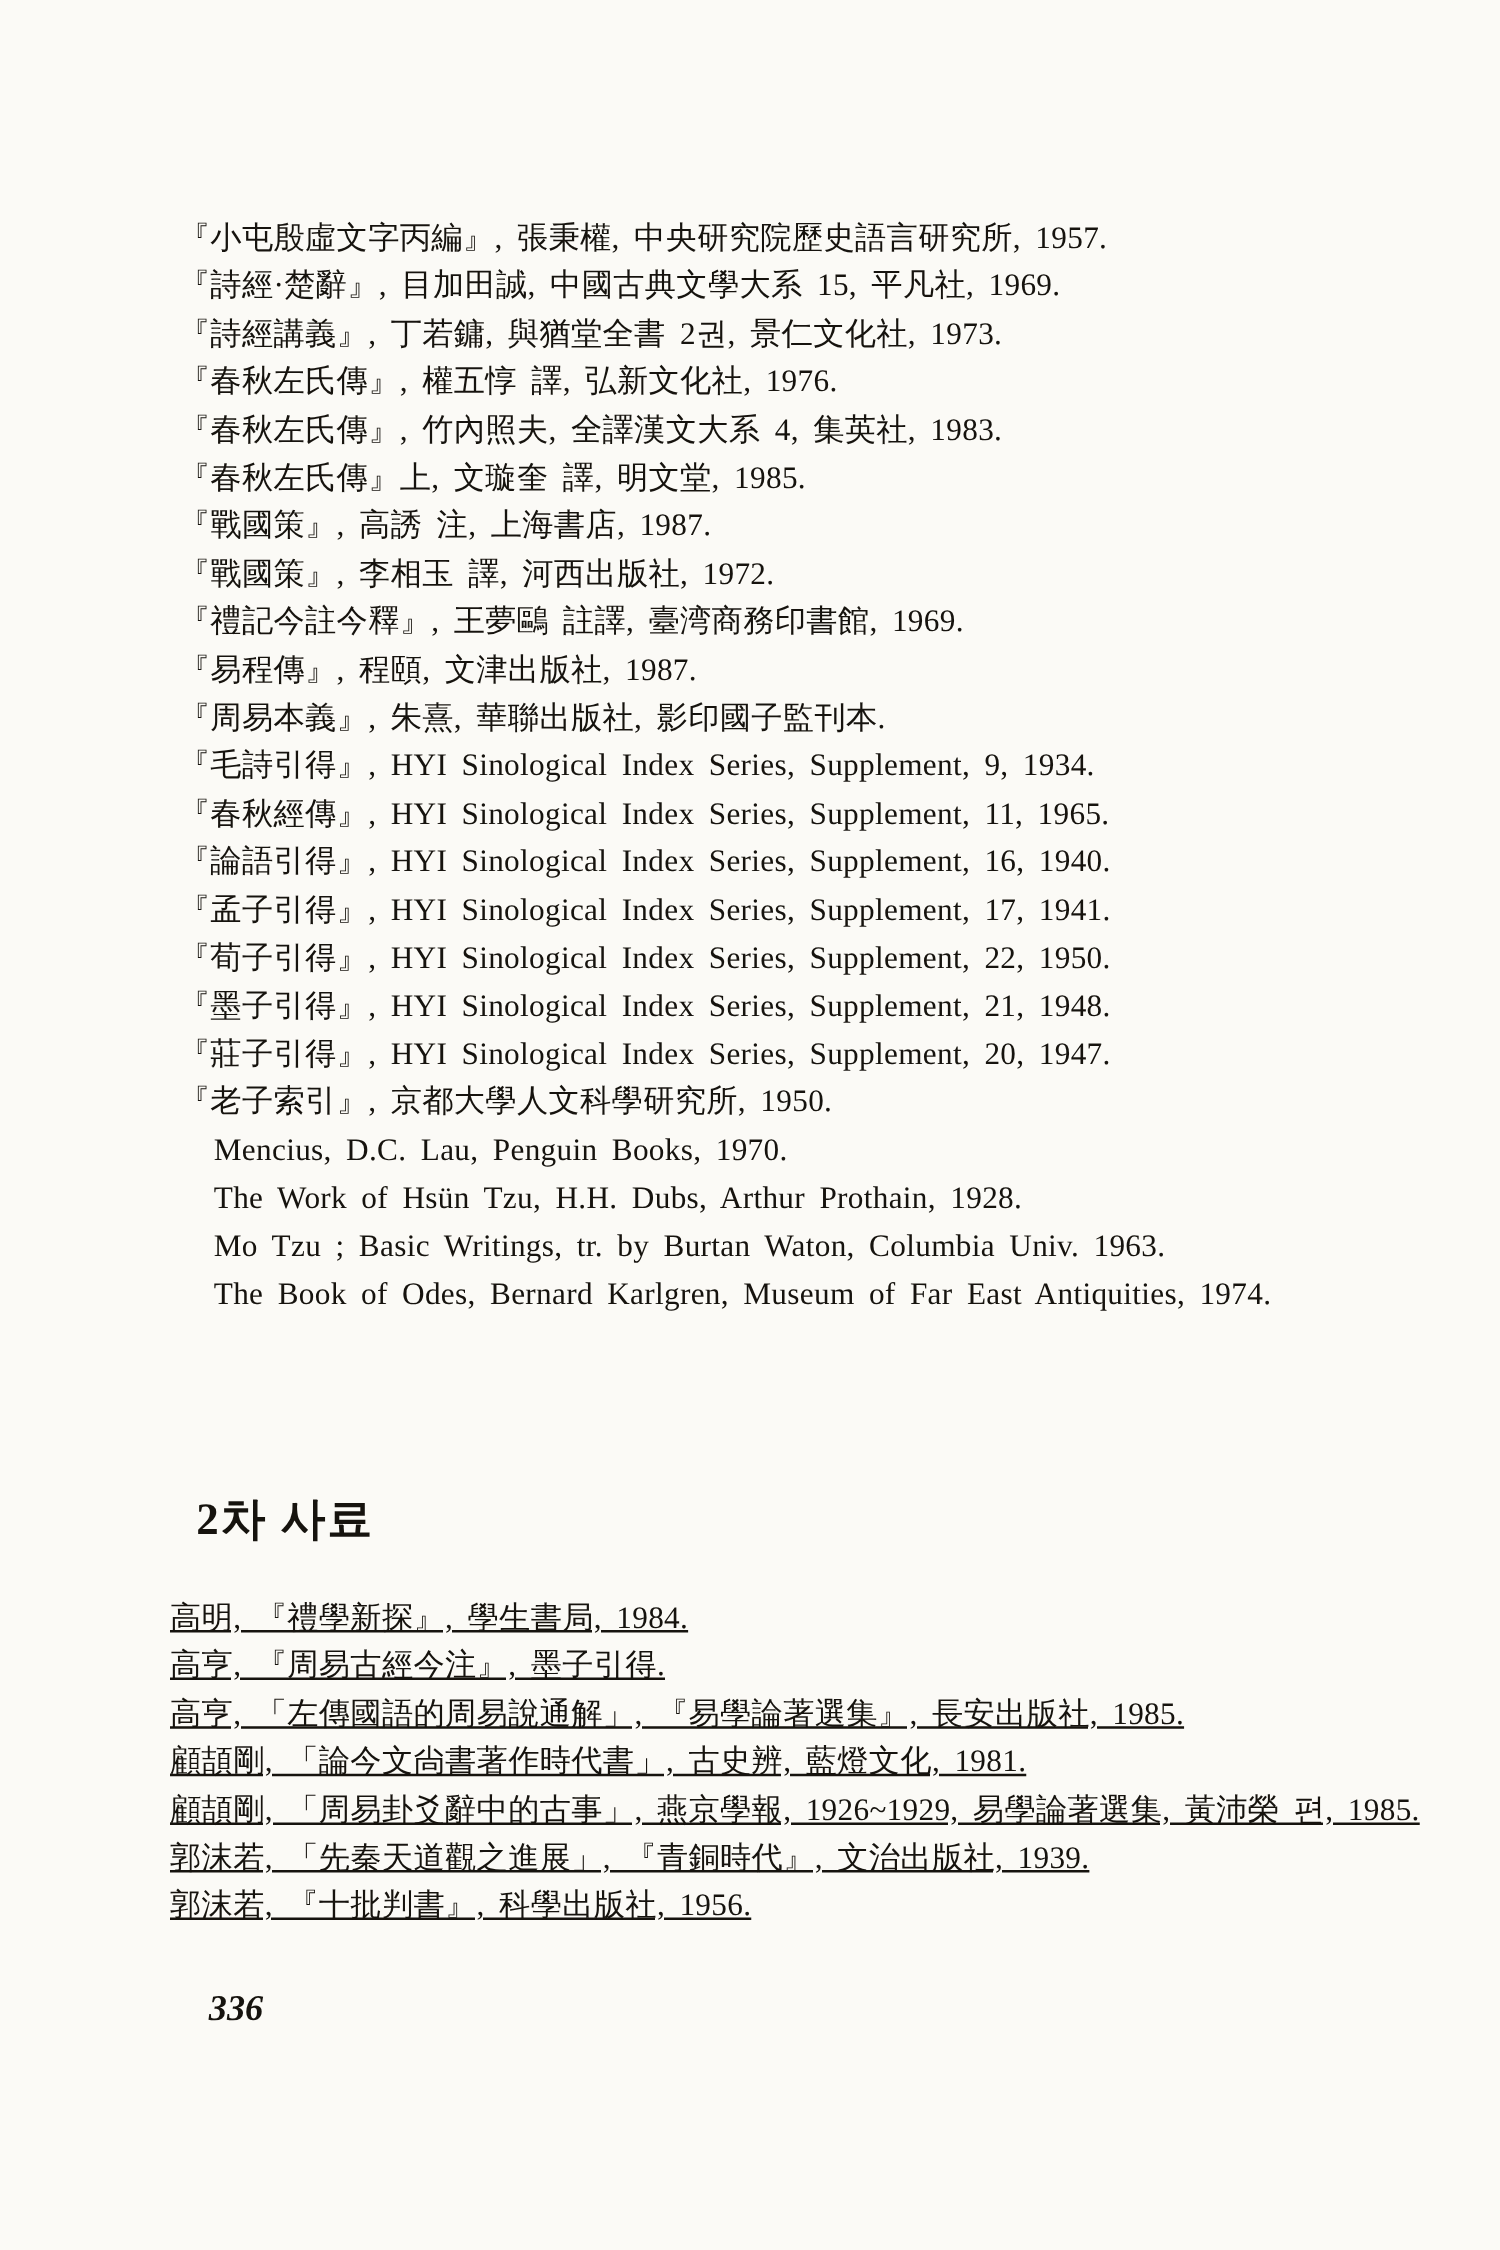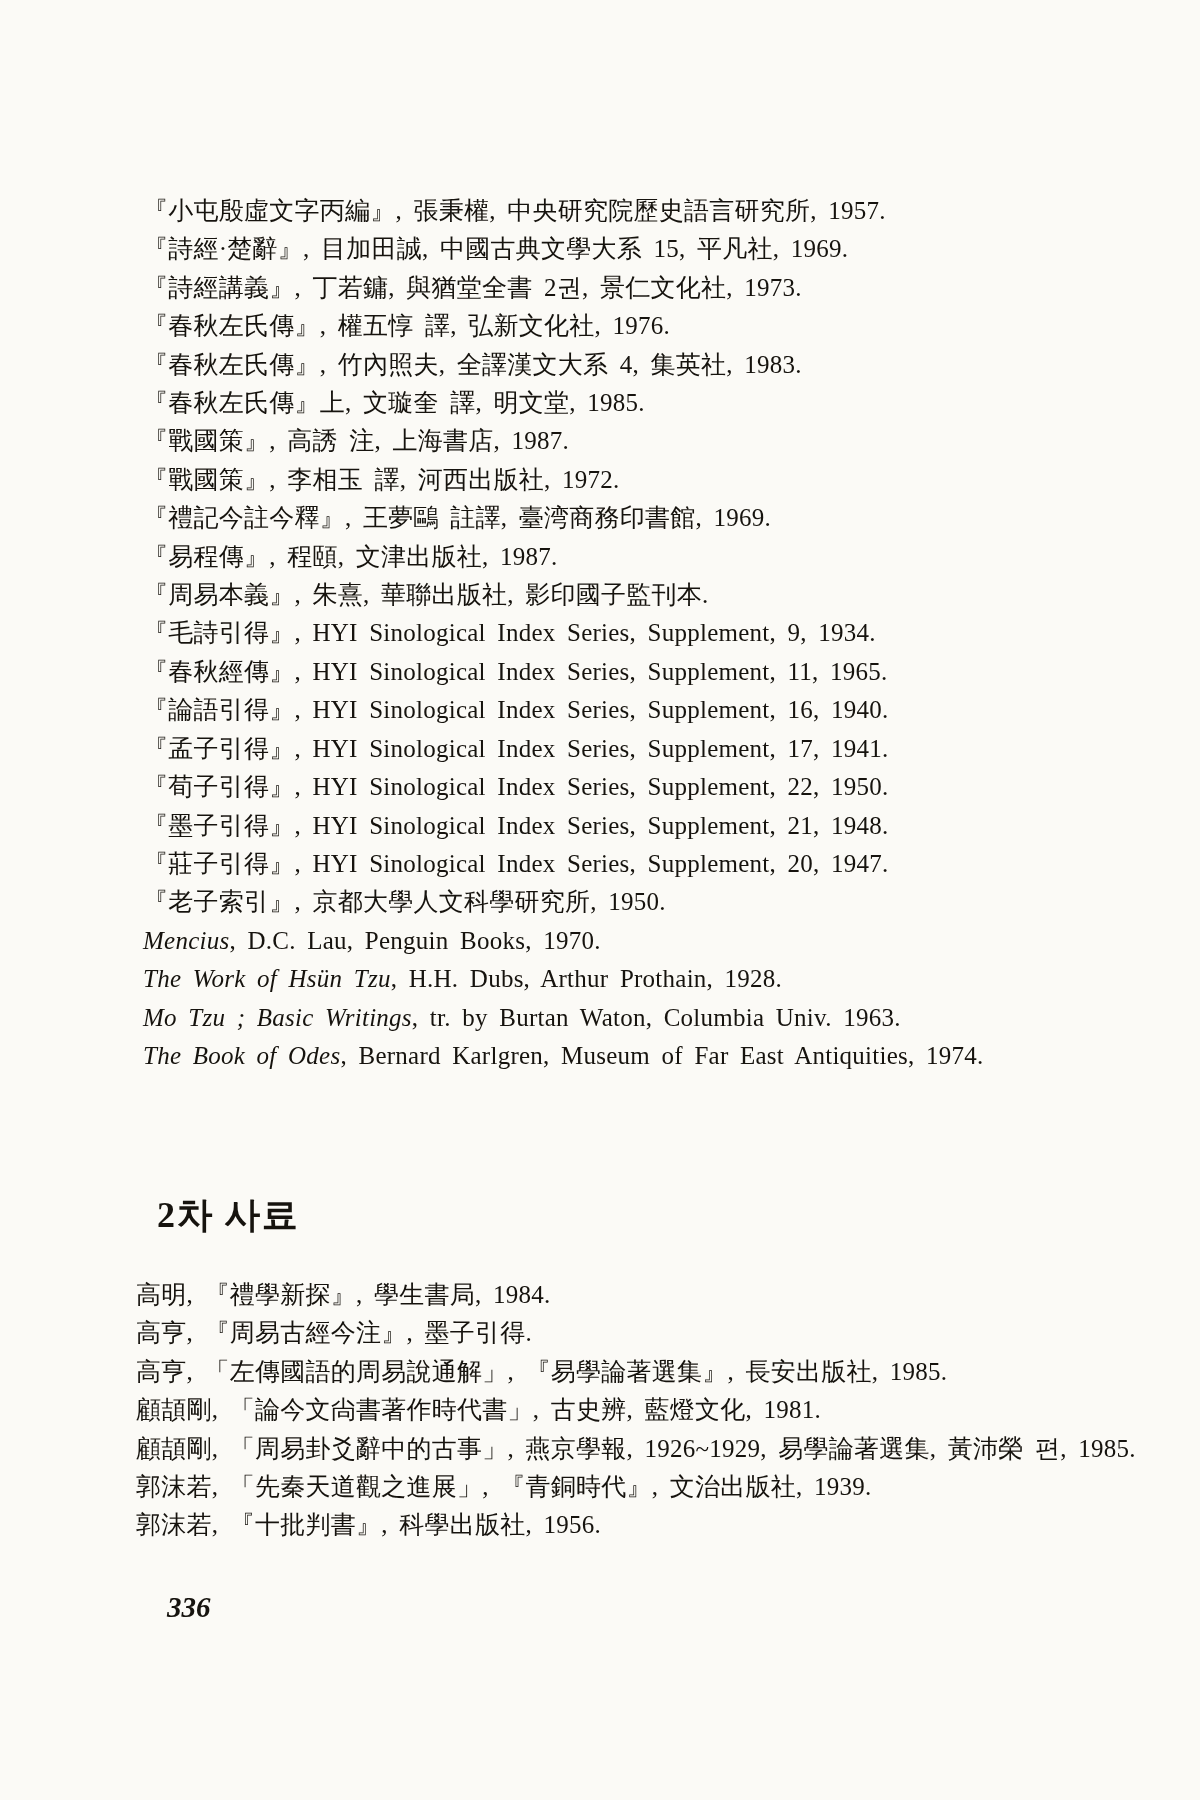--- a/index.html
+++ b/index.html
@@ -13,35 +13,36 @@
     background: #fbfaf6;
     color: #16130e;
     font-family: "Liberation Serif", "DejaVu Serif", serif;
     overflow: hidden;
   }
   .biblio-list {
     position: absolute;
     left: 143px;
   }
   #primary-list {
-    top: 192px;
+    top: 172px;
   }
   #secondary-list {
     top: 1276px;
     left: 136px;
+    text-decoration: underline;
   }
   .entry {
     font-size: 25px;
     line-height: 38.4px;
     white-space: nowrap;
     word-spacing: 0.2em;
     letter-spacing: 0.01em;
   }
   .entry .italic {
-    font-style: italic;
+    margin-left: 28px;
   }
   .section-heading {
     position: absolute;
     left: 157px;
     top: 1198px;
     margin: 0;
     font-size: 36px;
     font-weight: 600;
     line-height: 34px;
     letter-spacing: 0.04em;

